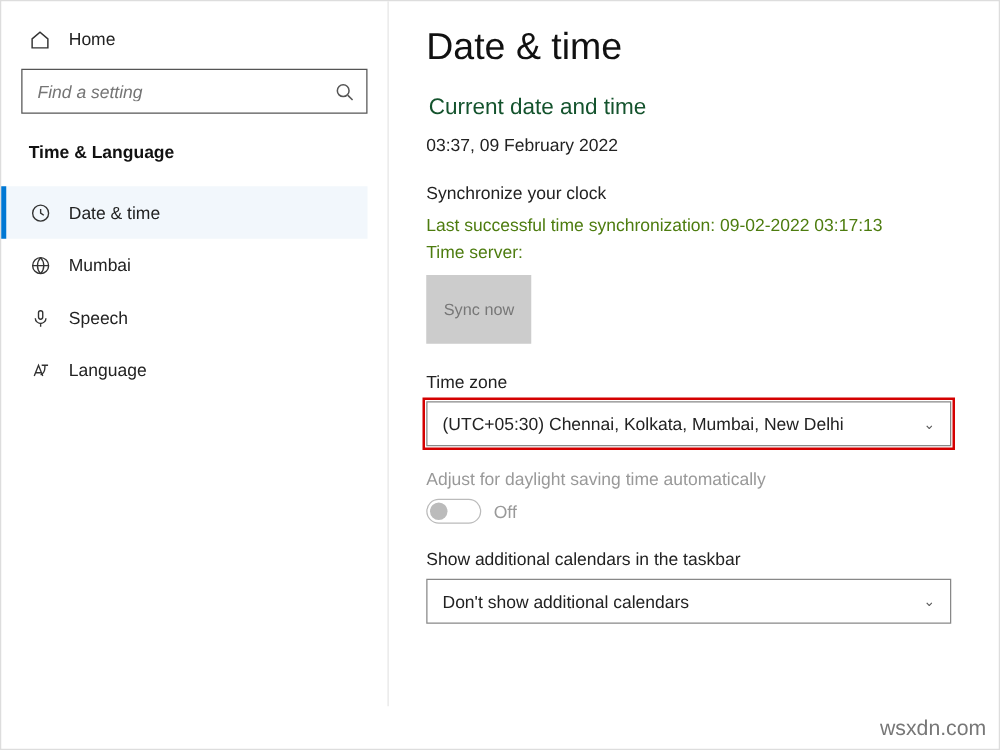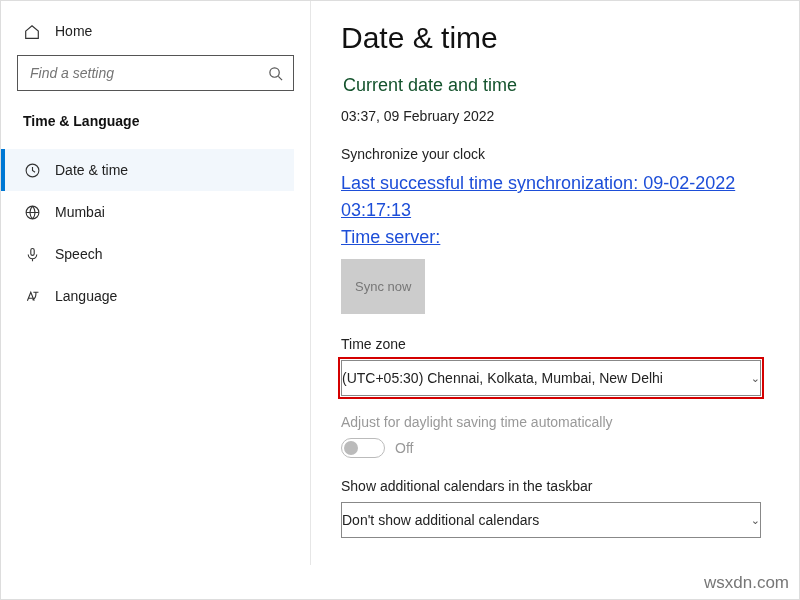--- a/index.html
+++ b/index.html
@@ -20,25 +20,25 @@
   .navitems { margin-left: -16px; }
   .navitem { display: flex; align-items: center; gap: 14px; font-size: 14px; color: #222; height: 42px; padding-left: 22px; position: relative; }
   .navitem.active { background: #f2f7fc; }
   .navitem.active::before { content: ""; position: absolute; left: 0; top: 0; bottom: 0; width: 4px; background: #0078d4; }
   .navitem .icon { width: 18px; height: 18px; display: flex; align-items: center; justify-content: center; color: #333; }
   .content { flex: 1; padding: 20px 30px 0 30px; overflow: hidden; }
   h1 { font-size: 30px; font-weight: 400; margin: 0 0 20px 0; color: #111; }
   h2 { font-size: 18px; font-weight: 400; margin: 0 0 12px 2px; color: #14532d; }
   .dt { font-size: 14px; color: #222; margin-bottom: 22px; }
   .synclabel { font-size: 14px; color: #222; margin-bottom: 8px; }
-  .muted { font-size: 18px; color: #1d4ed8; line-height: 1.5; text-decoration: underline; }
+  .muted { font-size: 14px; color: #4d7c0f; line-height: 1.5; }
   .syncbtn { background: #ccc; color: #777; border: none; font-size: 13px; padding: 20px 14px; margin: 8px 0 22px 0; }
   .fieldlabel { font-size: 14px; color: #222; margin-bottom: 8px; }
   .fieldlabel.disabled { color: #999; }
-  .dropdown { border: 1px solid #888; height: 36px; display: flex; align-items: center; justify-content: space-between; padding: 0 0; font-size: 14px; color: #222; width: 420px; }
+  .dropdown { border: 1px solid #888; height: 36px; display: flex; align-items: center; justify-content: space-between; padding: 0 12px; font-size: 14px; color: #222; width: 420px; }
   .dropdown.hi { outline: 2px solid #d40000; outline-offset: 1px; }
   .dropdown .chev { font-size: 11px; color: #555; }
   .spacer { height: 18px; }
   .toggle-row { display: flex; align-items: center; gap: 10px; margin-bottom: 20px; }
   .toggle { width: 44px; height: 20px; border: 1px solid #bbb; border-radius: 10px; position: relative; background: #fff; }
   .toggle::after { content: ""; position: absolute; left: 2px; top: 2px; width: 14px; height: 14px; border-radius: 50%; background: #bbb; }
   .toggle-label { font-size: 14px; color: #999; }
   .watermark { position: absolute; right: 10px; bottom: 6px; font-size: 17px; color: #777; margin-top: 45px; }
   svg { display: block; }
 </style>

